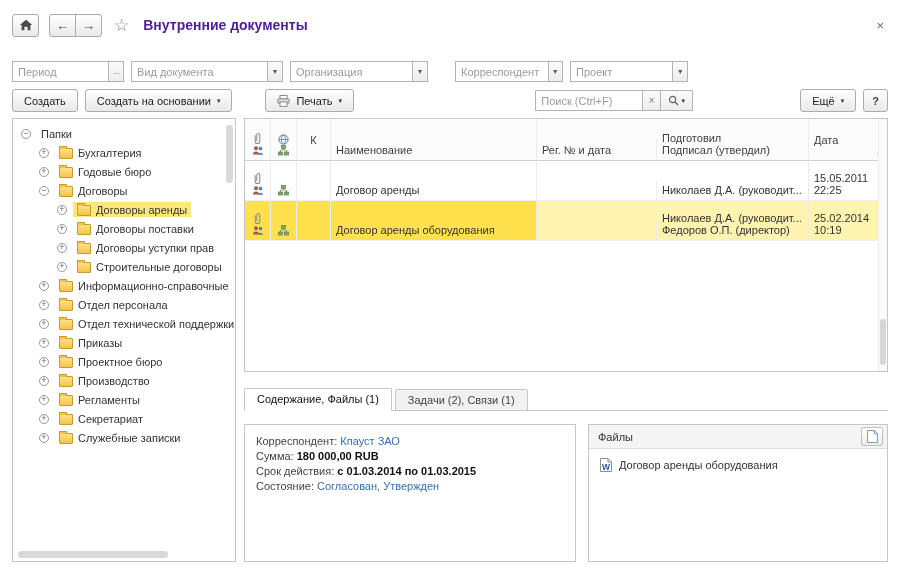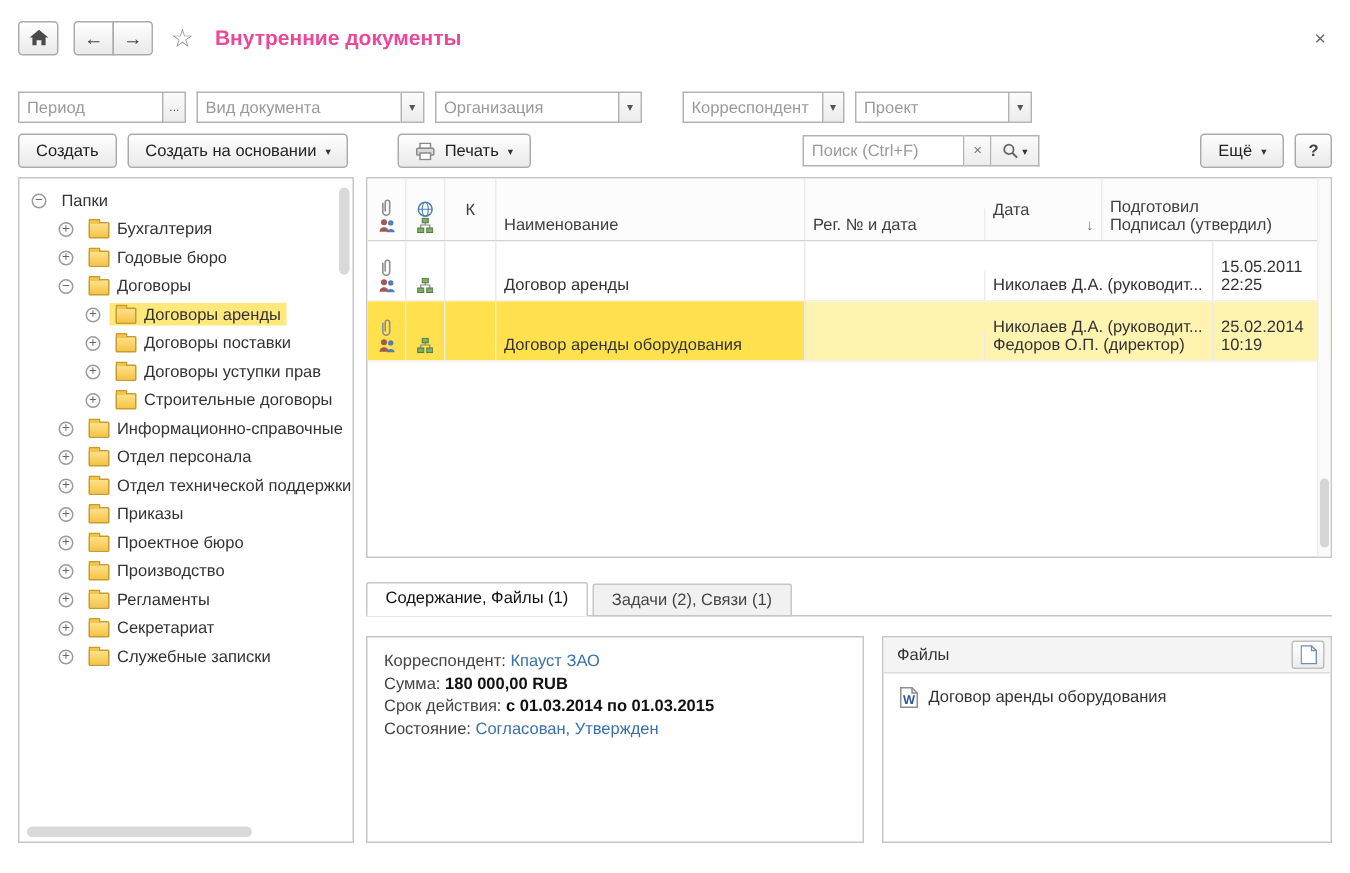--- a/index.html
+++ b/index.html
@@ -9,21 +9,21 @@
   button{font:inherit;cursor:pointer;}
 
   
   .topbar{position:absolute;top:12px;left:12px;right:40px;height:26px;display:flex;align-items:center;}
   .tbtn{height:23px;min-width:27px;border:1px solid #ababab;border-radius:3px;background:linear-gradient(#ffffff,#e9e9e9);display:flex;align-items:center;justify-content:center;cursor:pointer;}
   .nav-group{display:flex;margin-left:10px;}
   .nav-group .tbtn:first-child{border-radius:3px 0 0 3px;}
   .nav-group .tbtn:last-child{border-radius:0 3px 3px 0;margin-left:-1px;}
   .arrow{font-size:13px;color:#444;line-height:1;}
   .star{margin-left:12px;font-size:17px;color:#8a8a8a;cursor:pointer;line-height:1;}
-  .page-title{margin-left:14px;font-size:14px;font-weight:bold;color:#ec4899;}
+  .page-title{margin-left:14px;font-size:14px;font-weight:bold;color:#4c1d95;}
   .close-x{position:absolute;top:19px;right:16px;color:#666;font-size:13px;cursor:pointer;line-height:1;}
 
   
   .filters{position:absolute;top:61px;left:12px;display:flex;gap:7px;}
   .ffield{display:flex;height:21px;}
   .ffield input{border:1px solid #b3b3b3;border-right:none;height:21px;padding:0 5px;font:inherit;color:#444;width:100%;outline:none;}
   .ffield input::placeholder{color:#9a9a9a;}
   .fbtn{width:18px;height:21px;border:1px solid #b3b3b3;background:linear-gradient(#fbfbfb,#ececec);font-size:8px;color:#555;display:flex;align-items:center;justify-content:center;cursor:pointer;}
   .w-period{width:112px;} .w-vid{width:152px;} .w-org{width:138px;} .w-korr{width:128px;padding-left:20px;} .w-pro{width:118px;}
 
@@ -350,27 +350,27 @@
     </div>
     <div class="hc col-k center">
         <span>К</span>
       </div>
     <div class="hc col-name">
         <span>Наименование</span>
       </div>
     <div class="hc col-reg">
         <span>Рег. № и дата</span>
       </div>
+    <div class="hc col-prep">
+      <span>Подготовил</span>
+      <span>Подписал (утвердил)</span>
+    </div>
     <div class="hc col-date">
       <span>Дата</span>
       <span class="sort">↓</span>
-    </div>
-    <div class="hc col-prep">
-      <span>Подготовил</span>
-      <span>Подписал (утвердил)</span>
     </div>
   </div>
   <div class="tbody">
       <div class="trow">
     <div class="tc col-attach">
       <span class="icon">
         <svg width="11" height="13" viewBox="0 0 11 13">
               <path d="M3.2 3.2 v6 a2.3 2.3 0 0 0 4.6 0 V3 a1.5 1.5 0 0 0 -3 0 v6" fill="none" stroke="#8f8f8f" stroke-width="1.1"></path>
             </svg>
       </span>

